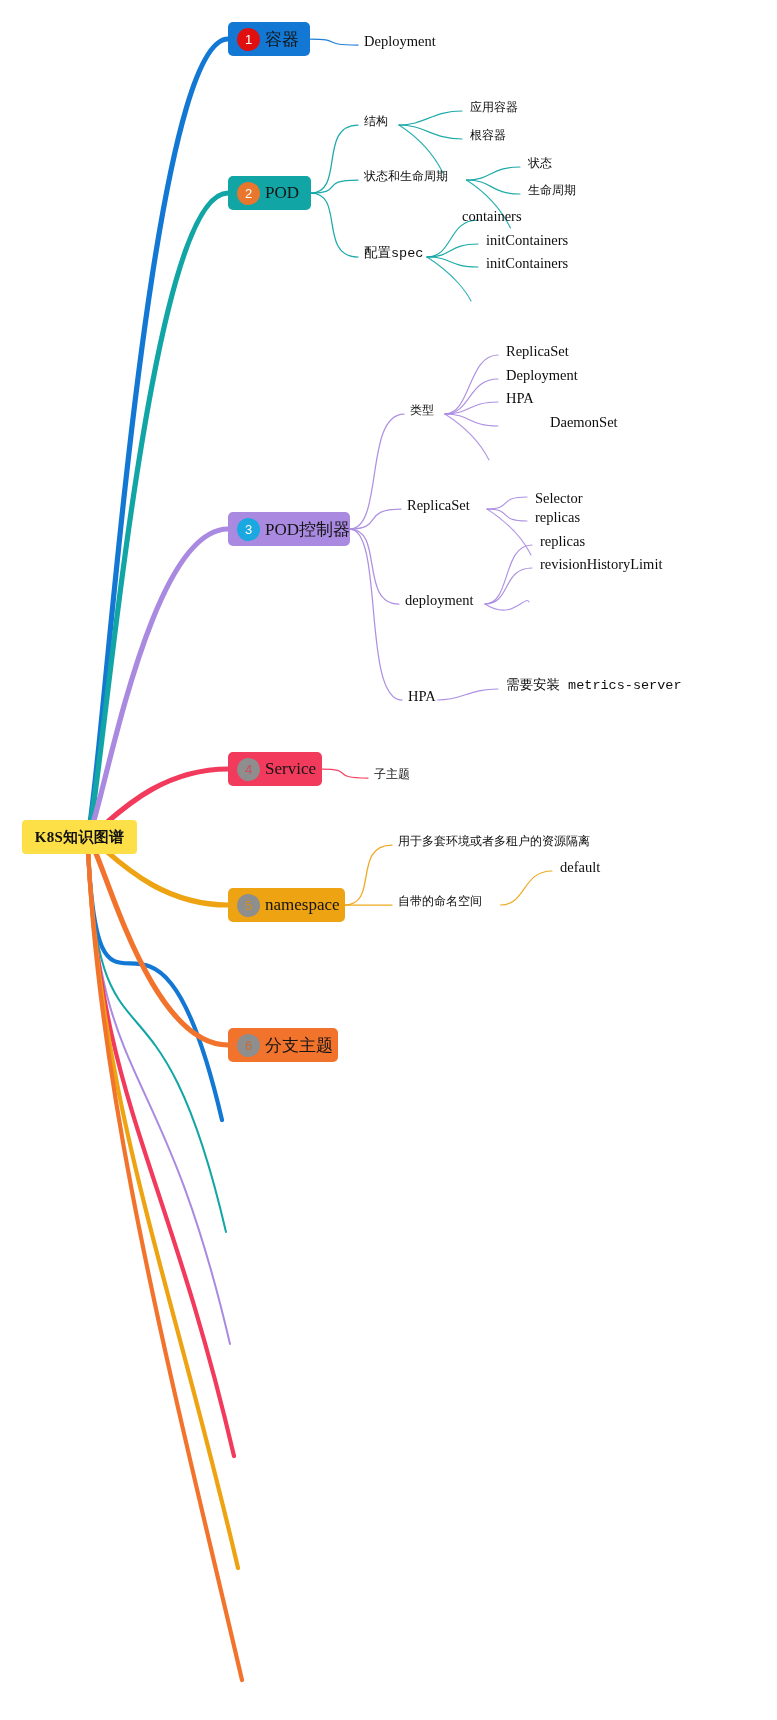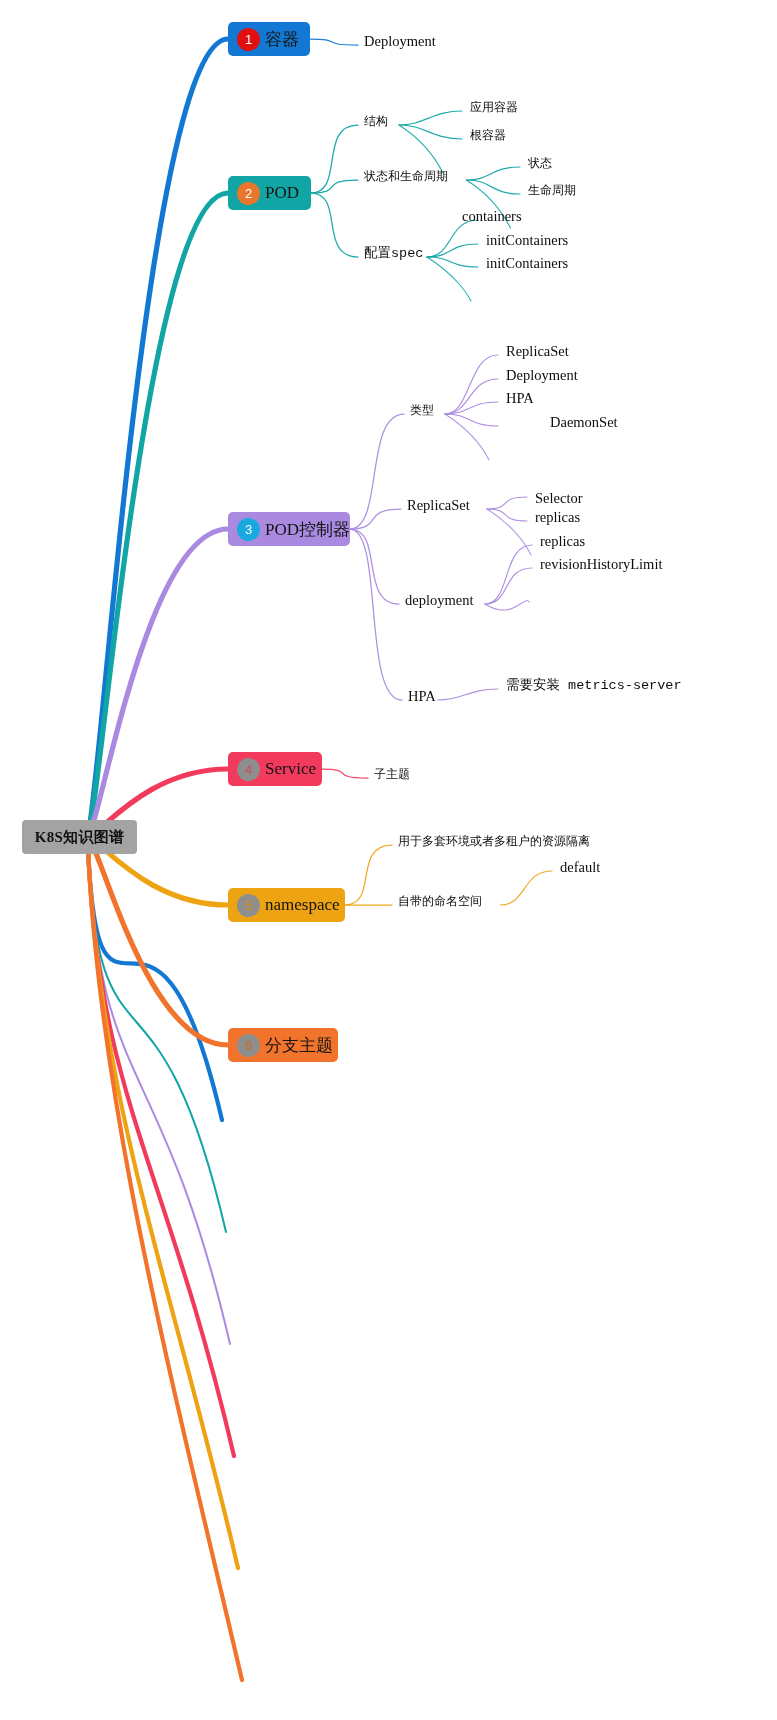--- a/index.html
+++ b/index.html
@@ -73,21 +73,21 @@
       <path d="M 87.5 837 C 97.5 1097, 164 1156, 234 1456" fill="none" stroke="#F23A5C" stroke-width="4.2" stroke-linecap="round"></path>
       <path d="M 322 769 C 356 769, 328 778, 368 778" fill="none" stroke="#F23A5C" stroke-width="1.25" stroke-linecap="round" opacity="0.95"></path>
       <path d="M 87.5 837 C 101.5 840.4, 146.51 905, 228 905" fill="none" stroke="#EDA312" stroke-width="5.2" stroke-linecap="round"></path>
       <path d="M 87.5 837 C 97.5 1097, 168 1268, 238 1568" fill="none" stroke="#EDA312" stroke-width="4.2" stroke-linecap="round"></path>
       <path d="M 345 905 C 379 905, 352 845, 392 845" fill="none" stroke="#EDA312" stroke-width="1.25" stroke-linecap="round" opacity="0.95"></path>
       <path d="M 345 905 C 379 905, 352 905, 392 905" fill="none" stroke="#EDA312" stroke-width="1.25" stroke-linecap="round" opacity="0.95"></path>
       <path d="M 500.5 905 C 526.5 905, 522 871, 552 871" fill="none" stroke="#EDA312" stroke-width="1.15" stroke-linecap="round" opacity="0.95"></path>
       <path d="M 87.5 837 C 101.5 847.4, 146.51 1045, 228 1045" fill="none" stroke="#F2742C" stroke-width="5.2" stroke-linecap="round"></path>
       <path d="M 87.5 837 C 97.5 1097, 172 1380, 242 1680" fill="none" stroke="#F2742C" stroke-width="4.2" stroke-linecap="round"></path>
     </svg>
-<div class="node root" style="left: 22px; top: 820px; width: 115px; height: 34px; background: #a3a3a3; justify-content: center;">
+<div class="node root" style="left: 22px; top: 820px; width: 115px; height: 34px; background: #fde047; justify-content: center;">
       <span>K8S知识图谱</span>
     </div>
     <div class="node l1" style="left: 228px; top: 22px; width: 82px; height: 34px; background: rgb(19, 120, 212);">
       <span class="badge" style="background: rgb(224, 16, 16); color: rgb(255, 255, 255);">1</span>
       <span>容器</span>
     </div>
     <div class="node tx en" style="left: 364px; top: 31px; height: 20px;">Deployment</div>
     <div class="node l1" style="left: 228px; top: 176px; width: 83px; height: 34px; background: rgb(18, 165, 165);">
       <span class="badge" style="background: rgb(232, 118, 44); color: rgb(255, 255, 255);">2</span>
       <span>POD</span>

